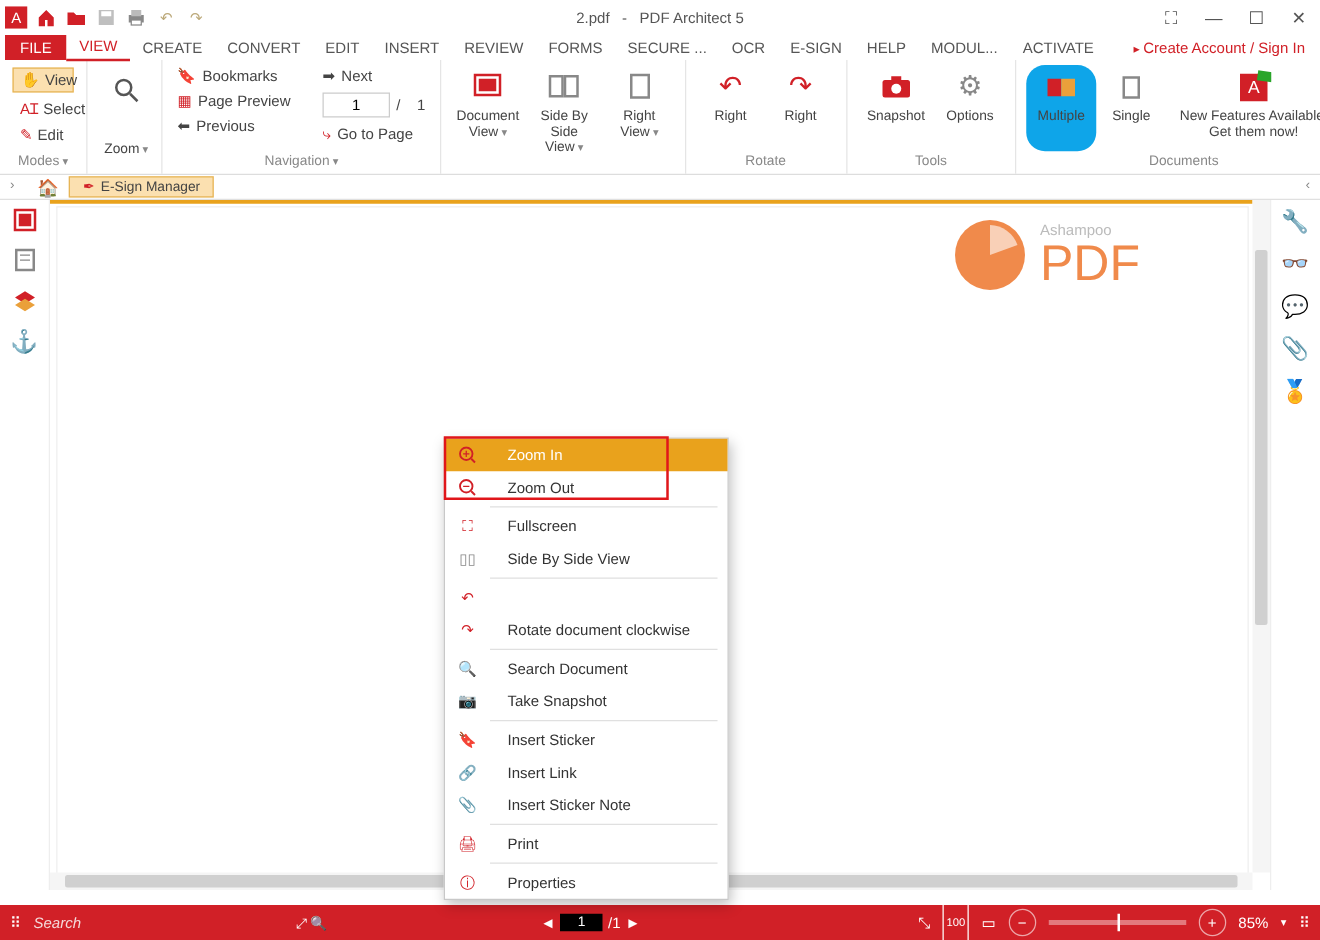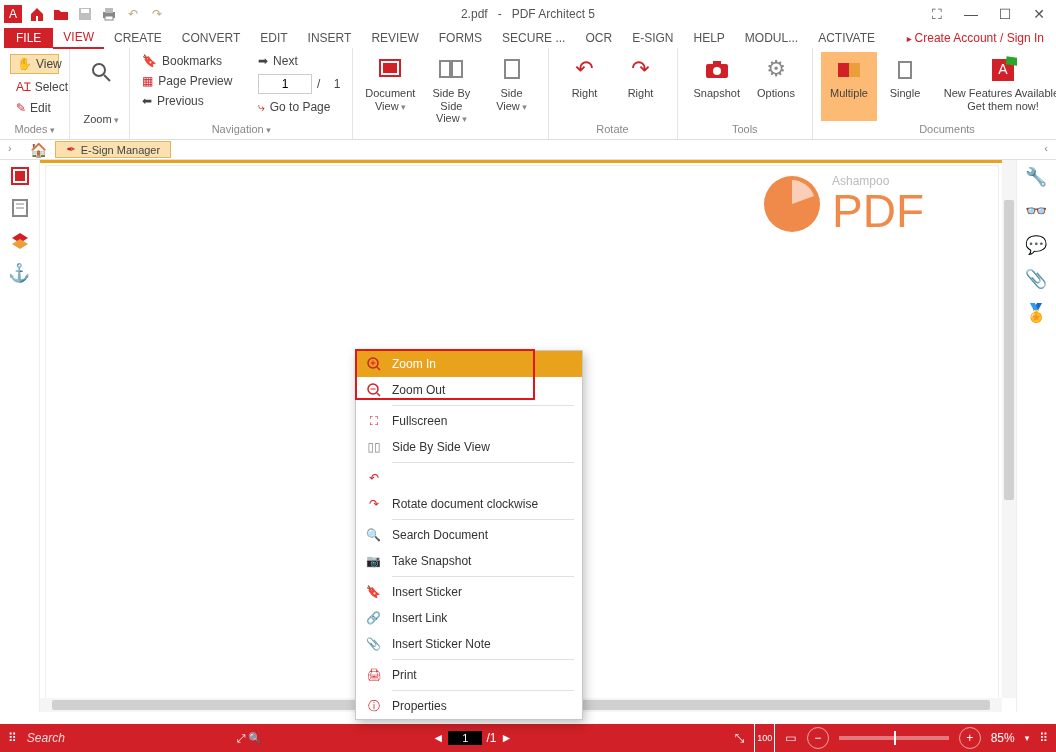--- a/index.html
+++ b/index.html
@@ -24,37 +24,37 @@
 .mode-btn { display: flex; align-items: center; gap: 4px; padding: 2px 6px; font-size: 12px; }
 .mode-btn.active { background: #fbe0b0; border: 1px solid #e6b557; }
 .zoom-col { display: flex; flex-direction: column; align-items: center; justify-content: center; width: 46px; }
 .nav-left { display: flex; flex-direction: column; gap: 2px; width: 110px; }
 .nav-item { display: flex; align-items: center; gap: 5px; padding: 2px 4px; font-size: 12px; }
 .nav-right { display: flex; flex-direction: column; gap: 2px; margin-left: 6px; }
 .page-input { border: 1px solid #ccc; width: 54px; height: 20px; text-align: center; font-size: 12px; }
 .big-btn { display: flex; flex-direction: column; align-items: center; justify-content: flex-start; padding: 4px 8px; min-width: 56px; text-align: center; }
 .big-btn .ic { width: 28px; height: 28px; margin-bottom: 3px; }
 .big-btn-label { font-size: 11px; line-height: 1.15; }
-.big-btn.active { background: #fdba74; }
+.big-btn.active { background: #0ea5e9; border-radius: 15px; }
 .drop-caret::after { content: " ▾"; font-size: 9px; color: #888; }
 .subheader { height: 20px; border-bottom: 1px solid #e0e0e0; display: flex; align-items: center; padding-left: 26px; gap: 8px; position: relative; }
 .esign-tab { background: #fbe0b0; border: 1px solid #e6b557; padding: 1px 10px; font-size: 11px; display: flex; align-items: center; gap: 5px; }
 .main { position: relative; height: 552px; display: flex; }
 .leftbar { width: 40px; background: #fff; border-right: 1px solid #eee; display: flex; flex-direction: column; align-items: center; padding-top: 6px; gap: 12px; }
 .rightbar { width: 40px; background: #fff; border-left: 1px solid #eee; display: flex; flex-direction: column; align-items: center; padding-top: 6px; gap: 12px; }
 .canvas-wrap { flex: 1; position: relative; background: #fff; overflow: hidden; }
 .yellow-rule { position: absolute; top: 0; left: 0; right: 14px; height: 3px; background: #e9a21c; }
 .page { position: absolute; top: 6px; left: 6px; right: 18px; height: 536px; background: #fff; box-shadow: 0 0 0 1px #eee; }
 .pdf-logo { position: absolute; right: 18px; top: 3px; width: 220px; height: 70px; display: flex; align-items: center; gap: 8px; overflow: hidden; }
 .vscroll { position: absolute; right: 0; top: 0; bottom: 14px; width: 14px; background: #f5f5f5; }
 .vscroll-thumb { position: absolute; left: 2px; right: 2px; top: 40px; height: 300px; background: #d0d0d0; border-radius: 2px; }
 .hscroll { position: absolute; left: 0; right: 14px; bottom: 0; height: 14px; background: #f5f5f5; }
 .hscroll-thumb { position: absolute; top: 2px; bottom: 2px; left: 12px; right: 12px; background: #d0d0d0; border-radius: 2px; }
 .ctx { position: absolute; left: 355px; top: 350px; width: 228px; background: #fff; border: 1px solid #c8c8c8; box-shadow: 2px 4px 10px rgba(0,0,0,.25); z-index: 50; }
-.ctx-item { display: flex; align-items: center; gap: 10px; padding: 5px 10px; font-size: 12px; color: #333; }
+.ctx-item { display: flex; align-items: center; gap: 24px; padding: 5px 10px; font-size: 12px; color: #333; }
 .ctx-item.hover { background: #e9a21c; color: #fff; }
 .ctx-item .ci { width: 16px; height: 16px; display: inline-flex; align-items: center; justify-content: center; }
 .ctx-sep { border-top: 1px solid #e0e0e0; margin: 2px 8px 2px 36px; }
 .highlight-box { position: absolute; border: 2px solid #e0161a; z-index: 60; pointer-events: none; }
 .statusbar { position: absolute; bottom: 0; left: 0; right: 0; height: 28px; background: #d12027; color: #fff; display: flex; align-items: center; padding: 0 8px; gap: 10px; }
 .search-box { background: transparent; border: none; color: #fff; font-style: italic; font-size: 12px; width: 200px; }
 .search-box::placeholder { color: #f4dada; }
 .sb-right { margin-left: auto; display: flex; align-items: center; gap: 10px; }
 .sb-btn { width: 22px; height: 22px; display: inline-flex; align-items: center; justify-content: center; border: 1px solid rgba(255,255,255,.6); border-radius: 11px; font-size: 12px; }
 .zoom-track { width: 110px; height: 4px; background: rgba(255,255,255,.4); position: relative; }
@@ -217,21 +217,21 @@
             </svg>
           </span>
           <span class="big-btn-label drop-caret">Side By Side View</span>
         </div>
       <div class="big-btn">
           <span class="ic">
             <svg width="28" height="28">
               <rect x="7" y="4" width="14" height="18" fill="none" stroke="#888" stroke-width="2"></rect>
             </svg>
           </span>
-          <span class="big-btn-label drop-caret">Side View</span>
+          <span class="big-btn-label drop-caret">Right View</span>
         </div>
     </div>
   </div>
 
   <div class="ribbon-group">
     <div class="ribbon-group-body">
       <div class="big-btn">
           <span class="ic" style="color:#d12027;font-size:22px">↶</span>
           <span class="big-btn-label">Right</span>
         </div>
@@ -335,21 +335,21 @@
   <div class="canvas-wrap">
     <div class="yellow-rule"></div>
     <div class="page">
       <div class="pdf-logo">
         <svg width="64" height="64">
             <circle cx="32" cy="32" r="28" fill="#f08a4b"></circle>
             <path d="M32 8 A24 24 0 0 1 54 24 L32 32 Z" fill="#fff" opacity=".6"></path>
           </svg>
         <div>
           <div style="color:#bbb;font-size:12px">Ashampoo</div>
-          <div style="color:#f08a4b;font-size:46px;font-weight:300;line-height:1">PDF</div>
+          <div style="color:#f08a4b;font-size:40px;font-weight:300;line-height:1">PDF</div>
         </div>
       </div>
     </div>
     <div class="vscroll">
         <div class="vscroll-thumb"></div>
       </div>
     <div class="hscroll">
         <div class="hscroll-thumb"></div>
       </div>
   </div>

